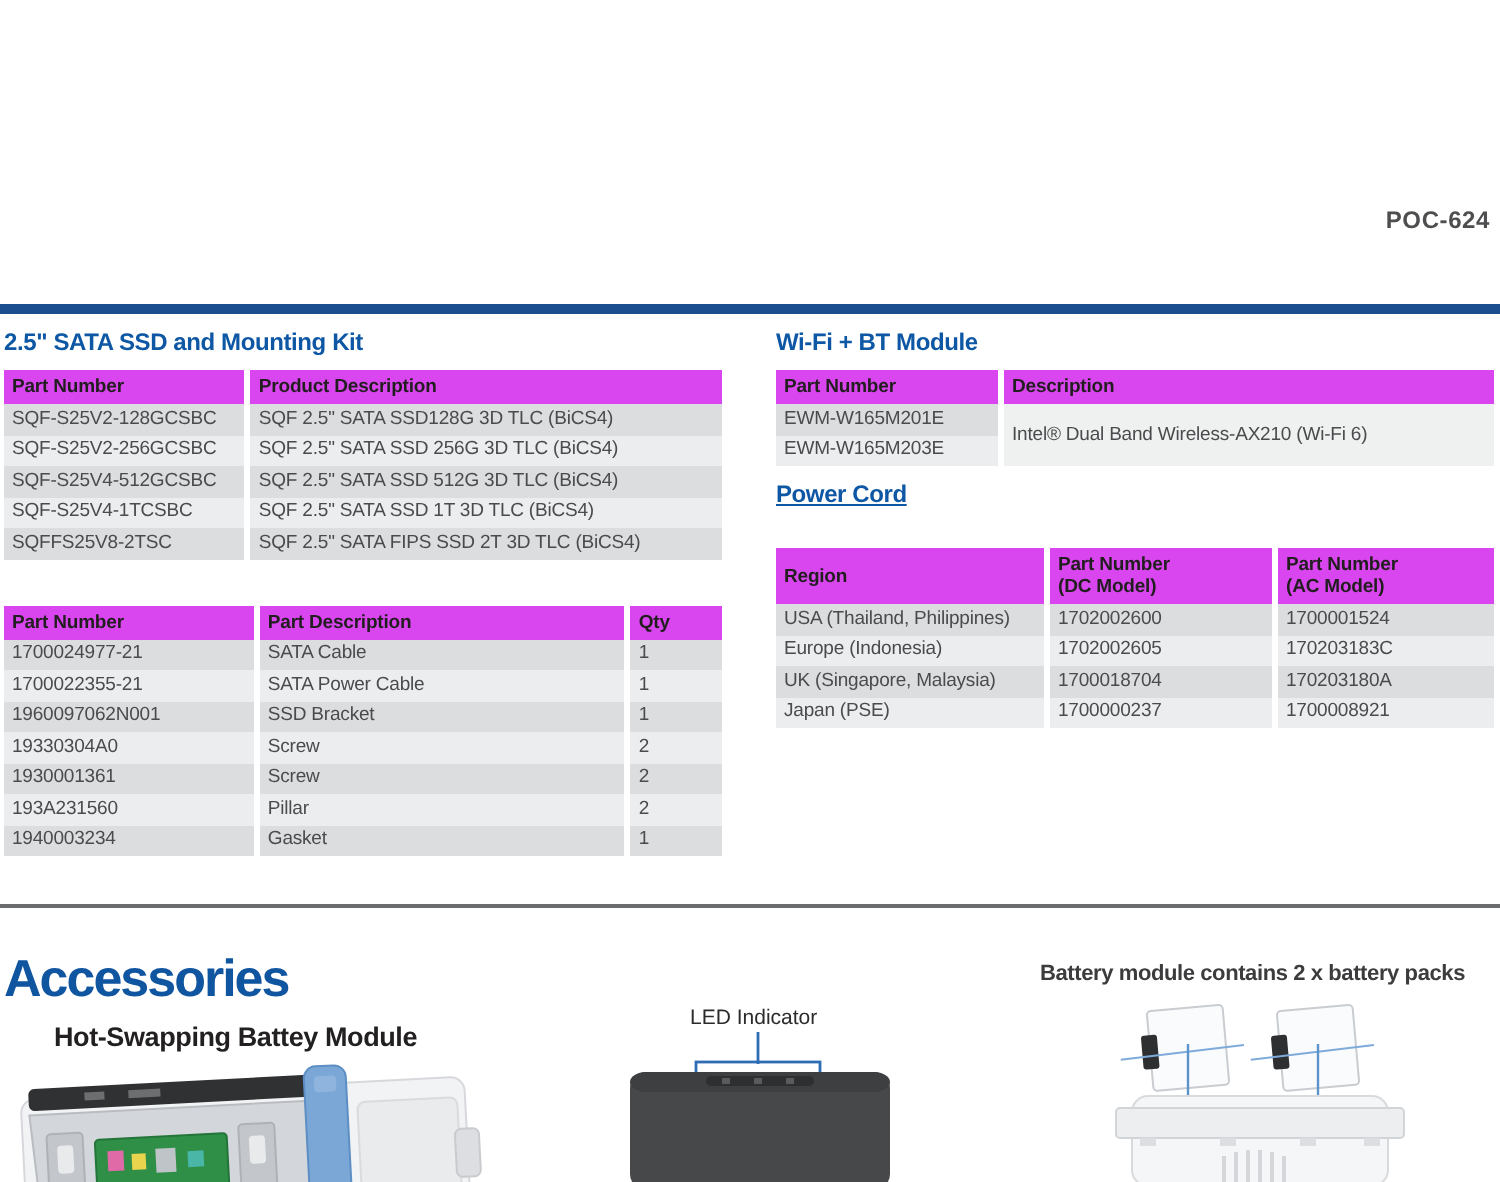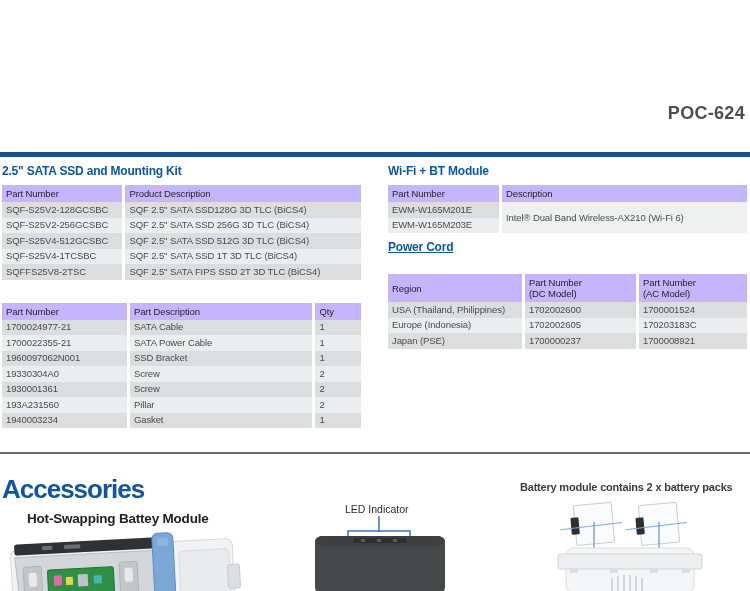--- a/index.html
+++ b/index.html
@@ -2,40 +2,40 @@
 <html><head>
 <meta charset="utf-8">
 <style>
   * { margin:0; padding:0; box-sizing:border-box; }
   html,body { background:#ffffff; }
   body { font-family:"Liberation Sans","DejaVu Sans",sans-serif; }
   .page { position:relative; width:750px; height:591px; background:#ffffff; overflow:hidden; }
 
   .model-title {
     position:absolute; top:103px; right:5px;
-    font-size:18px; font-weight:bold; color:#4e4e50; letter-spacing:0.3px;
+    font-size:12px; font-weight:bold; color:#4e4e50; letter-spacing:0.3px;
   }
   .rule-navy { position:absolute; top:152px; left:0; width:750px; height:5px; background:#1b4e8f; }
 
   .col-left  { position:absolute; left:2px;  top:164px; width:362px; }
   .col-right { position:absolute; left:388px; top:164px; width:362px; }
 
   .sec-heading {
     font-size:12px; font-weight:bold; color:#0d57a4;
     letter-spacing:-0.2px; margin-bottom:7px;
   }
   .sec-heading.second { margin-top:7px;text-decoration:underline; }
 
   table.tbl {
     border-collapse:separate; border-spacing:3px 0;
     margin-left:-3px; table-layout:fixed;
     font-size:9.5px; color:#4a4b4d; letter-spacing:-0.1px;
   }
   table.tbl th {
-    background:#c4b5fd; color:#221e1f; font-weight:normal; text-align:left;
+    background:#d946ef; color:#221e1f; font-weight:bold; text-align:left;
     padding:3px 4px; line-height:11px; white-space:pre-line; vertical-align:middle;
     font-size:9.5px;
   }
   table.tbl td {
     height:15.5px; padding:0 4px; line-height:12px;
     vertical-align:middle; white-space:nowrap; overflow:hidden;
   }
   table.tbl tbody tr:nth-child(odd)  td { background:#dcddde; }
   table.tbl tbody tr:nth-child(even) td { background:#ecedee; }
 
@@ -192,20 +192,25 @@
             <td>USA (Thailand, Philippines)</td>
             <td>1702002600</td>
             <td>1700001524</td>
           </tr>
           <tr>
             <td>Europe (Indonesia)</td>
             <td>1702002605</td>
             <td>170203183C</td>
           </tr>
           <tr>
+            <td>UK (Singapore, Malaysia)</td>
+            <td>1700018704</td>
+            <td>170203180A</td>
+          </tr>
+          <tr>
             <td>Japan (PSE)</td>
             <td>1700000237</td>
             <td>1700008921</td>
           </tr>
         </tbody>
       </table>
   </div>
 
   <div class="divider-gray"></div>
   <div class="accessories-title">Accessories</div>

